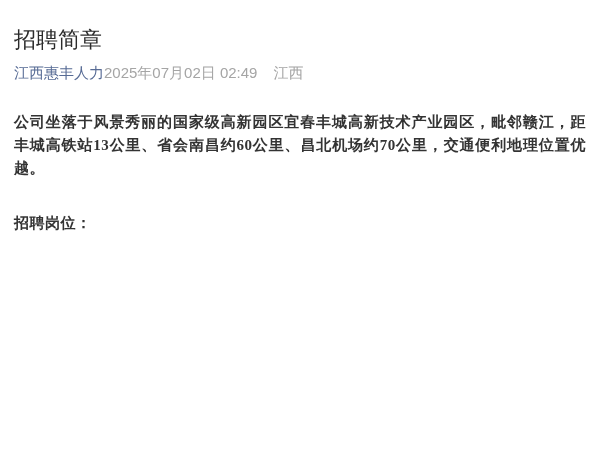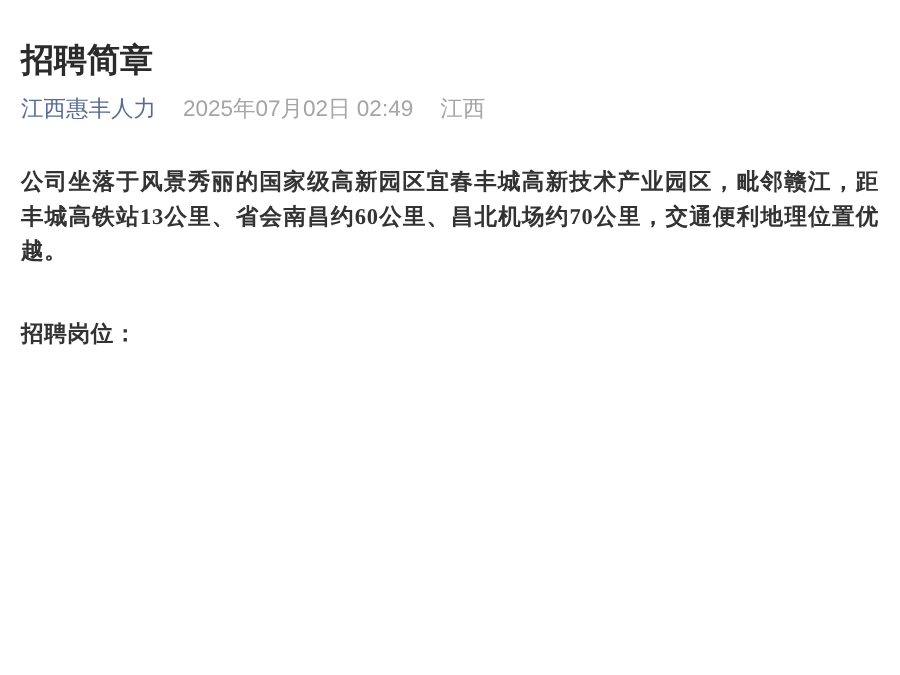--- a/index.html
+++ b/index.html
@@ -9,43 +9,43 @@
     overflow: hidden;
   }
   .article {
     width: 600px; height: 450px;
     padding: 26px 14px 0 14px;
     background: #ffffff;
   }
   .article-title {
     font-family: "Liberation Sans", "DejaVu Sans", sans-serif;
     font-size: 22px;
-    font-weight: 700;
+    font-weight: 400;
     line-height: 28px;
     color: #2b2b2b;
   }
   .byline {
     margin-top: 11px;
     display: flex;
     align-items: baseline;
-    gap: 18px;
+    gap: 0;
     font-family: "Liberation Sans", "DejaVu Sans", sans-serif;
     font-size: 15px;
     line-height: 16px;
     white-space: nowrap;
   }
   .account-name {
     color: #576b95;
     cursor: pointer;
     text-decoration: none;
   }
   .meta-text {
     color: #a5a5a5;
   }
-  .publish-location { margin-left: 0; text-align: center; }
+  .publish-location { margin-left: 16px; text-align: center; }
   .article-body {
     margin-top: 30px;
     font-family: "Liberation Serif", "DejaVu Serif", serif;
     font-weight: 600;
     font-size: 15px;
     line-height: 23px;
     letter-spacing: 0.5px;
     color: #333333;
     text-align: justify;
     text-justify: inter-ideograph;

